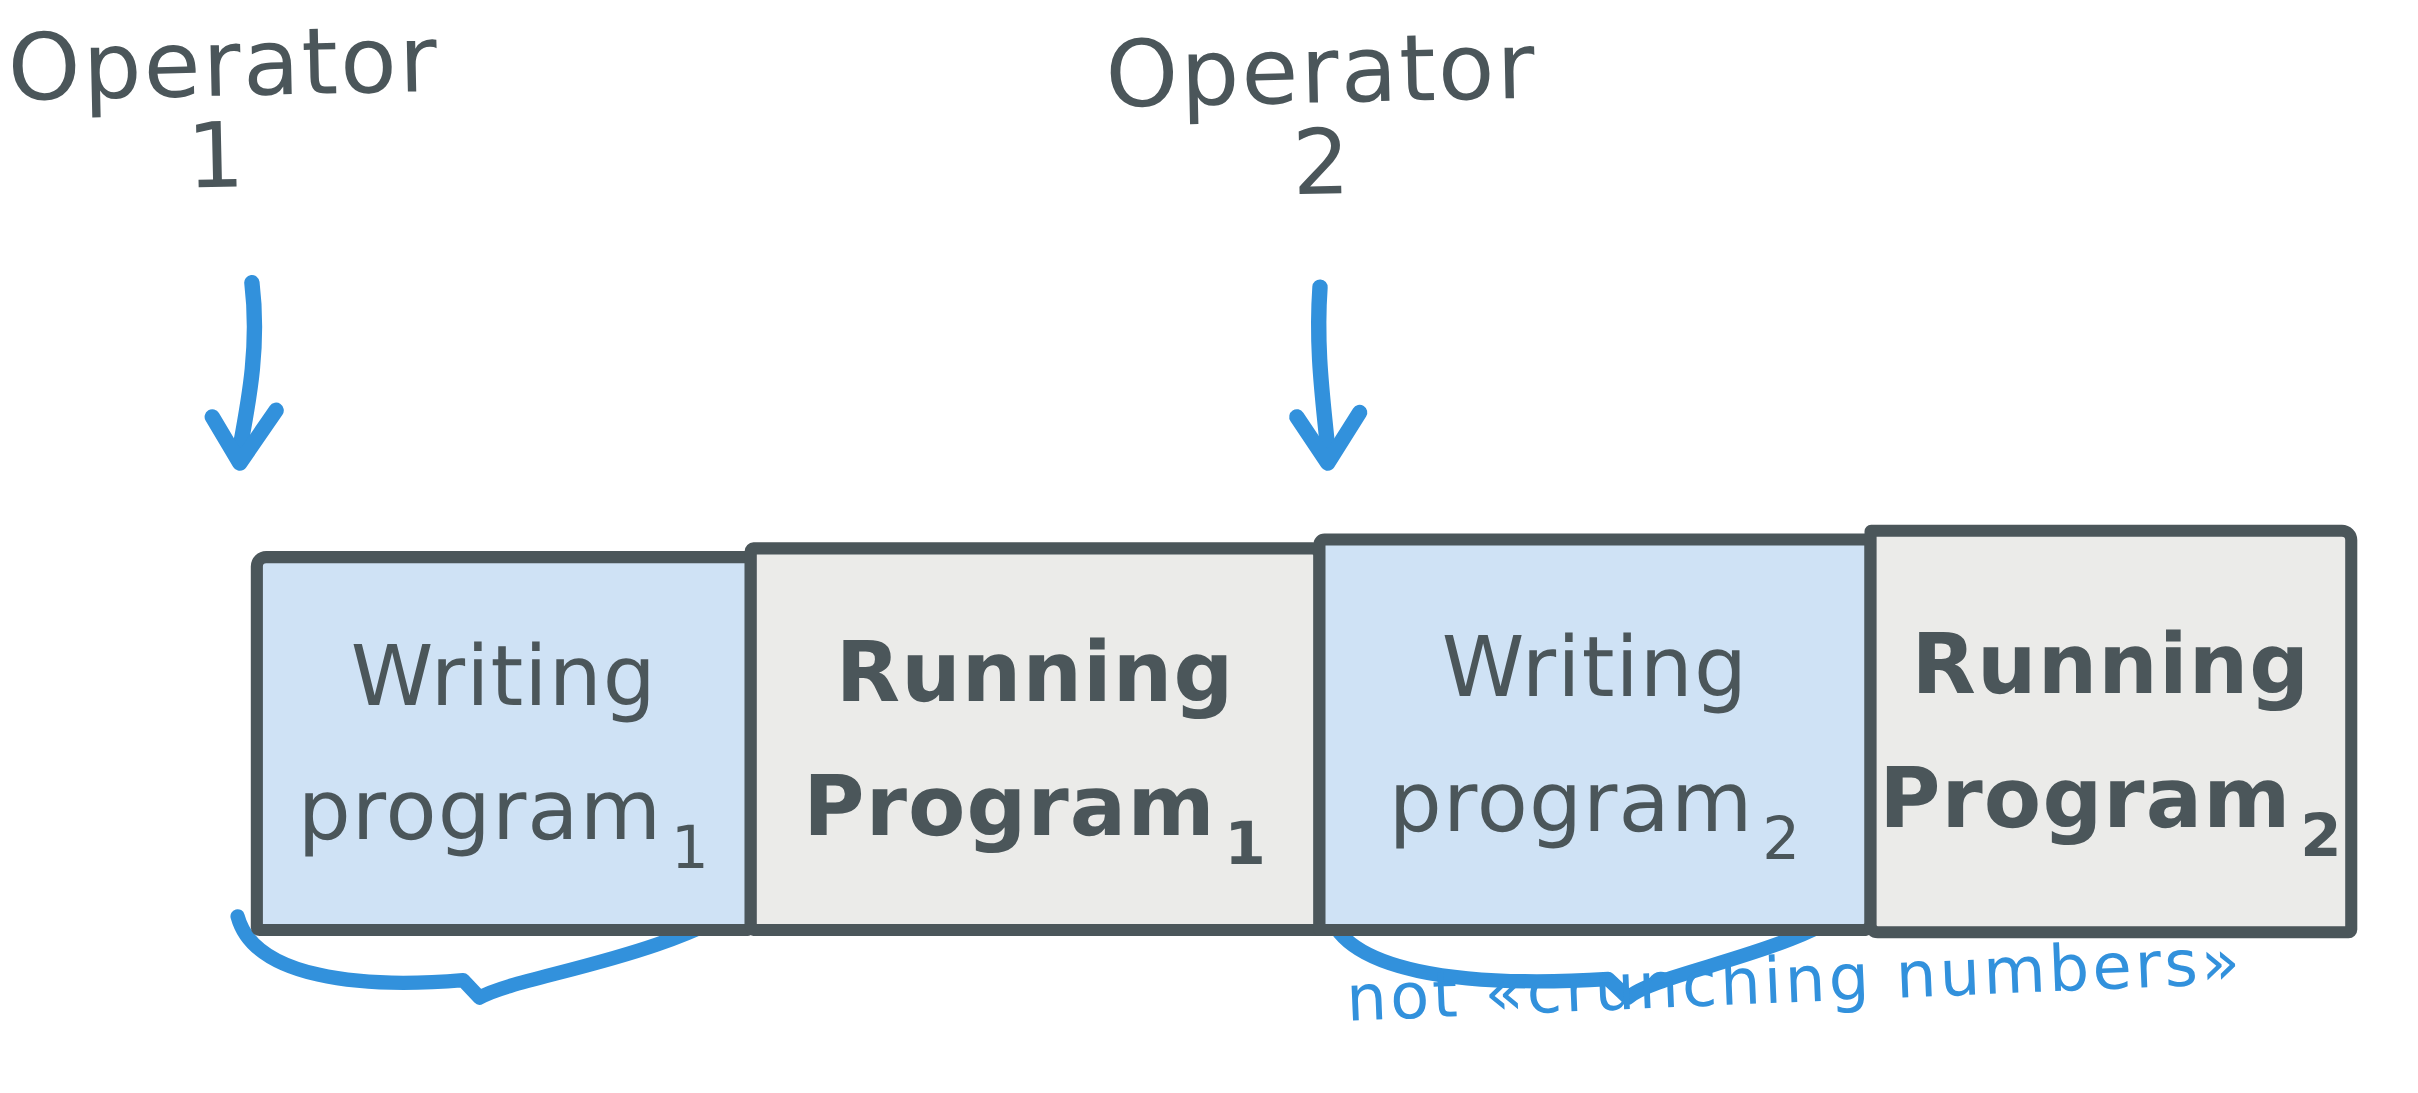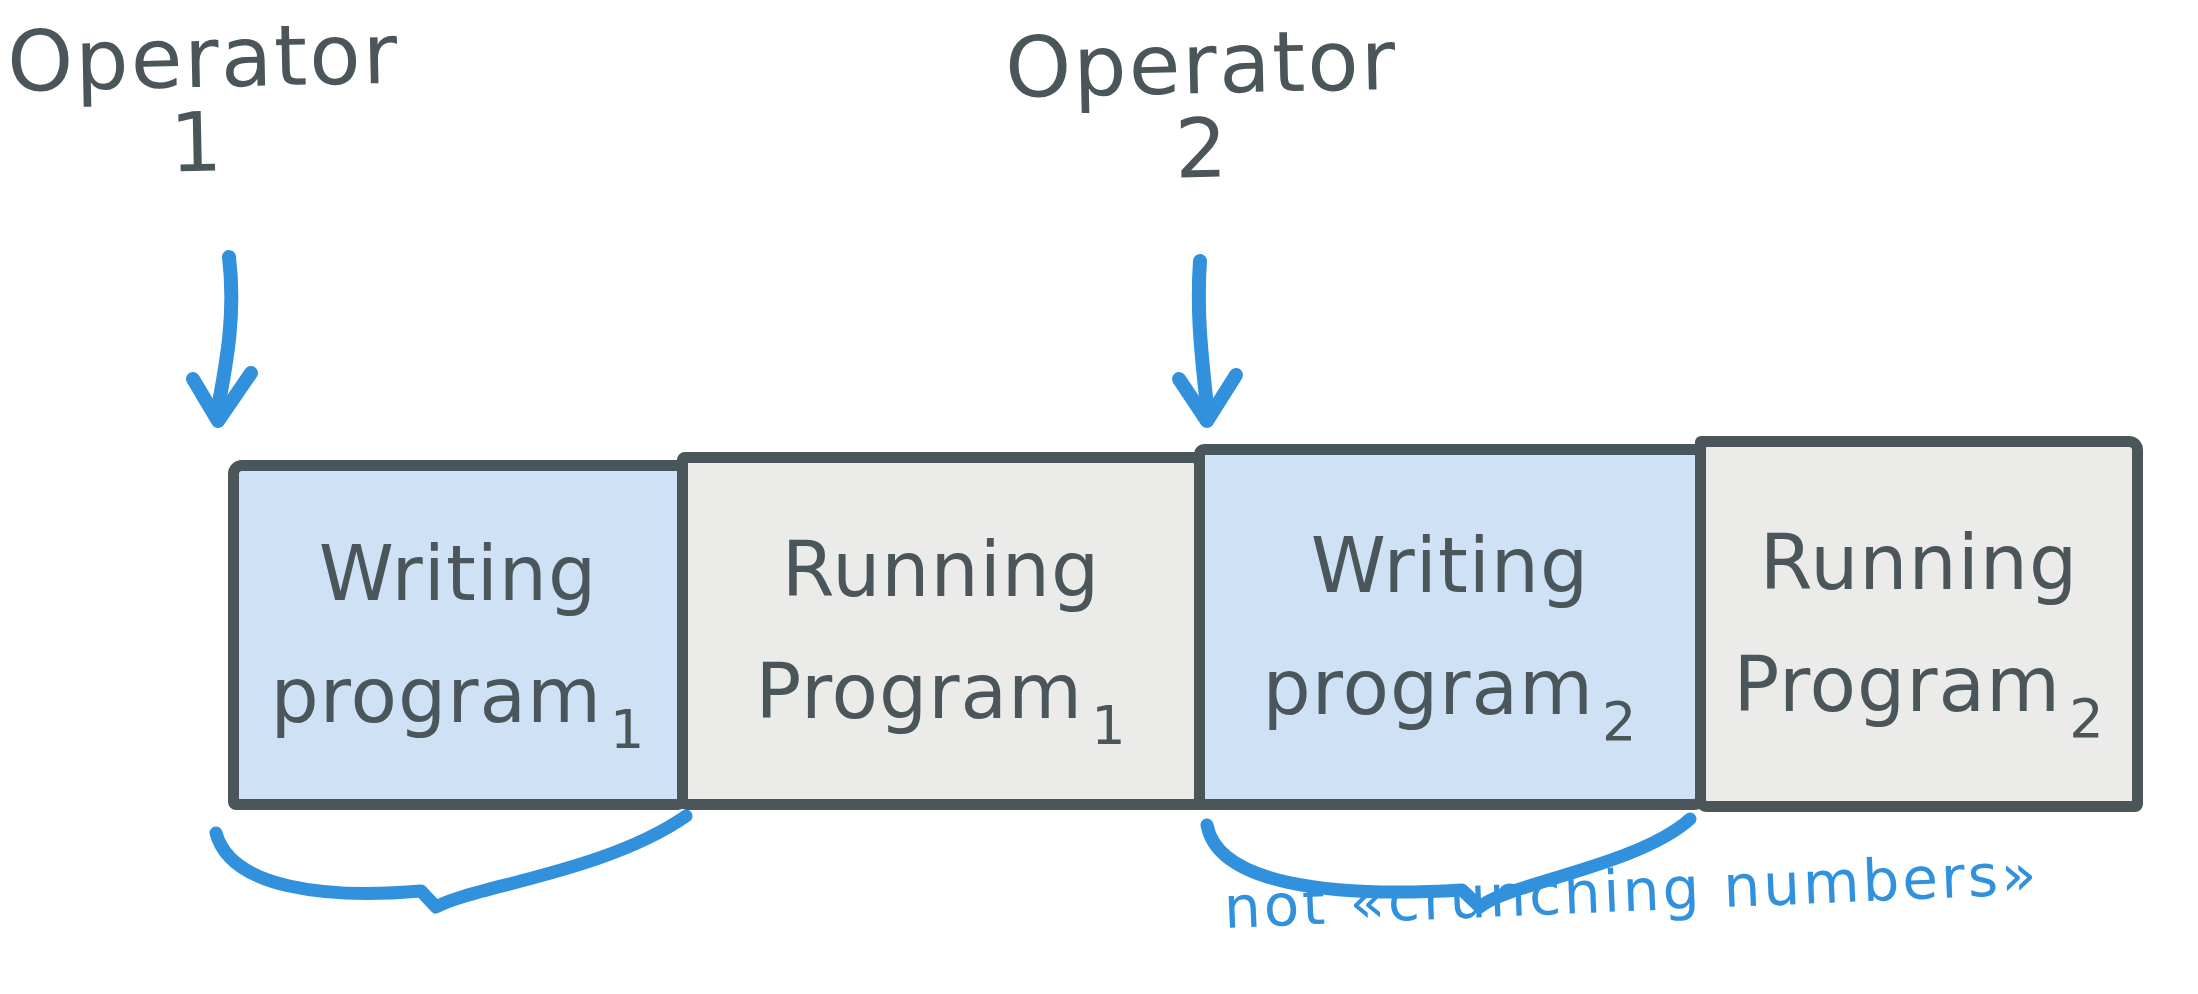--- a/index.html
+++ b/index.html
@@ -48,23 +48,24 @@
     box-sizing: border-box;
     border: 11px solid var(--ink, #4b565a);
     display: flex;
     flex-direction: column;
     justify-content: center;
     align-items: center;
     font-size: 76px;
     line-height: 1.6;
     letter-spacing: 1px;
     color: var(--ink, #4b565a);
+    margin-top: 41px;
   }
   .box.blue { background: var(--blue-fill, #cfe2f5); }
-  .box.gray { background: var(--gray-fill, #ebebe9); }
+  .box.gray { background: var(--gray-fill, #ebebe9); font-weight: bold; }
   .box-1 { left: 228px;  top: 460px; width: 460px; height: 350px; border-radius: 14px 6px 10px 8px; }
   .box-2 { left: 677px;  top: 452px; width: 528px; height: 358px; border-radius: 8px 12px 6px 10px; }
   .box-3 { left: 1194px; top: 444px; width: 512px; height: 366px; border-radius: 10px 8px 12px 6px; }
   .box-4 { left: 1695px; top: 436px; width: 448px; height: 376px; border-radius: 6px 14px 8px 12px; }
   .box .line2 { white-space: nowrap; }
   .box .sub {
     display: inline-block;
     position: relative;
     top: 26px;
     margin-left: 8px;

